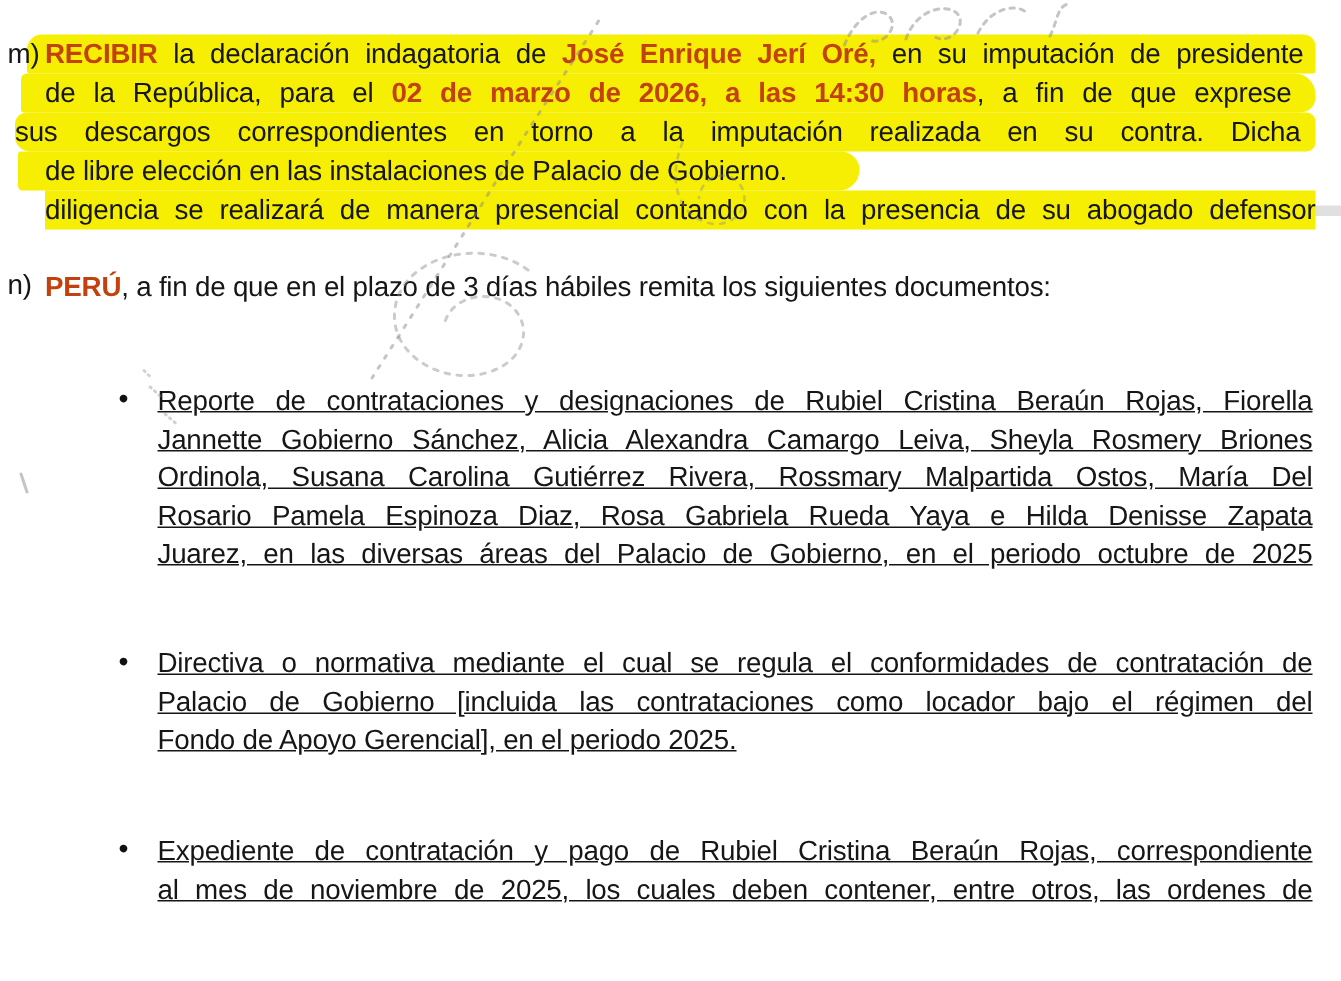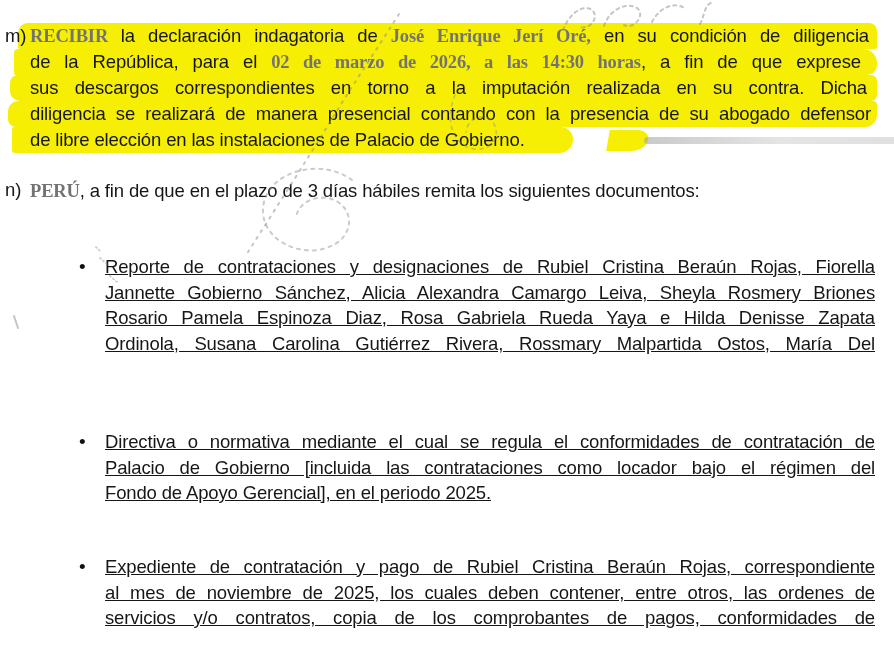--- a/index.html
+++ b/index.html
@@ -10,35 +10,35 @@
   .page{
     position:relative;
     width:894px;height:654px;
     background:#ffffff;
     overflow:hidden;
     font-family:"Liberation Sans","DejaVu Sans",sans-serif;
     font-size:18.5px;
     letter-spacing:-0.15px;
     color:var(--ink);
   }
-  .b{font-weight:700;color:#737373;font-family:Liberation Serif, serif;}
+  .b{font-weight:700;color:#c2410c;}
   .clause{position:absolute;left:0;width:894px;}
   .clause .label{position:absolute;left:5px;top:2px;z-index:3;}
   .clause .text{position:relative;margin-left:30px;width:847px;z-index:1;}
   .line{
     height:26px;line-height:26px;
     text-align:justify;text-align-last:justify;text-justify:inter-word;
     white-space:normal;
   }
   .line.last{text-align-last:left;}
   #clause-m{top:23px;}
   #clause-m .line{background:var(--hl);}
   #clause-m .line:nth-child(1){margin-left:-12px;padding-left:12px;padding-right:8px;border-radius:10px 8px 2px 2px;}
   #clause-m .line:nth-child(2){margin-left:-16px;padding-left:16px;padding-right:16px;border-radius:4px 14px 10px 2px;}
-  #clause-m .line:nth-child(3){margin-left:-20px;padding-left:20px;padding-right:10px;border-radius:8px 6px 6px 10px;}
+  #clause-m .line:nth-child(3){margin-left:-20px;padding-right:10px;border-radius:8px 6px 6px 10px;}
   #clause-m .line:nth-child(4){margin-left:-22px;padding-left:22px;padding-right:6px;border-radius:10px 4px 12px 8px;}
   #clause-m .line.last{background:transparent;margin-left:0;padding:0;}
   .hlwrap{
     display:inline-block;
     background:var(--hl);
     padding:0 48px 0 18px;margin-left:-18px;
     border-radius:3px 16px 18px 4px;
   }
   #clause-n{top:177px;}
   #clause-n .line{height:27px;line-height:27px;background:transparent;}
@@ -68,57 +68,57 @@
 <body>
 
 <div class="page">
 
   <div class="tail"></div>
   <div class="streak"></div>
 
   <section class="clause" id="clause-m">
       <span class="label">m)</span>
       <div class="text">
-        <div class="line"><span class="b">RECIBIR </span><span>la declaración indagatoria de </span><span class="b">José Enrique Jerí Oré,</span><span> en su condición de diligencia</span></div>
+        <div class="line"><span class="b">RECIBIR </span><span>la declaración indagatoria de </span><span class="b">José Enrique Jerí Oré,</span><span> en su imputación de presidente</span></div>
         <div class="line"><span>de la República, para el </span><span class="b">02 de marzo de 2026, a las 14:30 horas</span><span>, a fin de que exprese</span></div>
         <div class="line"><span>sus descargos correspondientes en torno a la imputación realizada en su contra. Dicha</span></div>
+        <div class="line last"><span class="hlwrap"><span>de libre elección en las instalaciones de Palacio de Gobierno.</span></span></div>
         <div class="line"><span>diligencia se realizará de manera presencial contando con la presencia de su abogado defensor</span></div>
-        <div class="line last"><span class="hlwrap"><span>de libre elección en las instalaciones de Palacio de Gobierno.</span></span></div>
       </div>
     </section>
   <section class="clause" id="clause-n">
       <span class="label">n)</span>
       <div class="text">
         <div class="line last"><span class="b">PERÚ</span><span>, a fin de que en el plazo de 3 días hábiles remita los siguientes documentos:</span></div>
       </div>
     </section>
 
   <div id="bullet-0" class="bullet">
       <span class="dot">•</span>
       <div class="text">
         <div class="line"><span>Reporte de contrataciones y designaciones de Rubiel Cristina Beraún Rojas, Fiorella</span></div>
         <div class="line"><span>Jannette Gobierno Sánchez, Alicia Alexandra Camargo Leiva, Sheyla Rosmery Briones</span></div>
+        <div class="line"><span>Ordinola, Susana Carolina Gutiérrez Rivera, Rossmary Malpartida Ostos, María Del</span></div>
         <div class="line"><span>Rosario Pamela Espinoza Diaz, Rosa Gabriela Rueda Yaya e Hilda Denisse Zapata</span></div>
-        <div class="line"><span>Ordinola, Susana Carolina Gutiérrez Rivera, Rossmary Malpartida Ostos, María Del</span></div>
+        <div class="line"><span>Juarez, en las diversas áreas del Palacio de Gobierno, en el periodo octubre de 2025</span></div>
       </div>
     </div>
   <div id="bullet-1" class="bullet">
       <span class="dot">•</span>
       <div class="text">
         <div class="line"><span>Directiva o normativa mediante el cual se regula el conformidades de contratación de</span></div>
         <div class="line"><span>Palacio de Gobierno [incluida las contrataciones como locador bajo el régimen del</span></div>
         <div class="line last"><span>Fondo de Apoyo Gerencial], en el periodo 2025.</span></div>
       </div>
     </div>
   <div id="bullet-2" class="bullet">
       <span class="dot">•</span>
       <div class="text">
         <div class="line"><span>Expediente de contratación y pago de Rubiel Cristina Beraún Rojas, correspondiente</span></div>
         <div class="line"><span>al mes de noviembre de 2025, los cuales deben contener, entre otros, las ordenes de</span></div>
-        <div class="line"><span>servicios y/o contratos, copia de los comprobantes de pagos, conformidades de</span></div>
       </div>
     </div>
 
   <svg class="scribbles" width="894" height="654" aria-hidden="true">
     <g stroke="#8c8c8c" fill="none" stroke-linecap="round">
       <path opacity="0.5" stroke-width="2" stroke-dasharray="3 4" d="M563 30 C570 12 584 4 592 10 C600 17 590 30 580 27 M604 26 C610 8 628 2 637 8 C646 15 634 30 624 25 M652 22 C660 6 676 2 684 8 M700 24 C706 12 704 4 714 2"></path>
       <path opacity="0.5" stroke-width="2" stroke-dasharray="2 6" d="M399 14 C375 52 352 86 330 122 C308 158 276 208 248 252"></path>
       <path opacity="0.4" stroke-width="1.8" stroke-dasharray="3 5" d="M455 95 C445 120 452 142 470 148 C488 154 502 138 494 124 C486 112 468 116 466 132"></path>
       <path opacity="0.45" stroke-width="2" stroke-dasharray="3 5" d="M352 180 C322 158 272 170 264 202 C256 236 296 258 326 248 C352 240 356 214 338 202 C322 192 298 200 296 218"></path>
       <path opacity="0.4" stroke-width="2" stroke-dasharray="1 3" d="M100 258 l8 7 M110 276 l7 6 M96 247 l4 4"></path>

